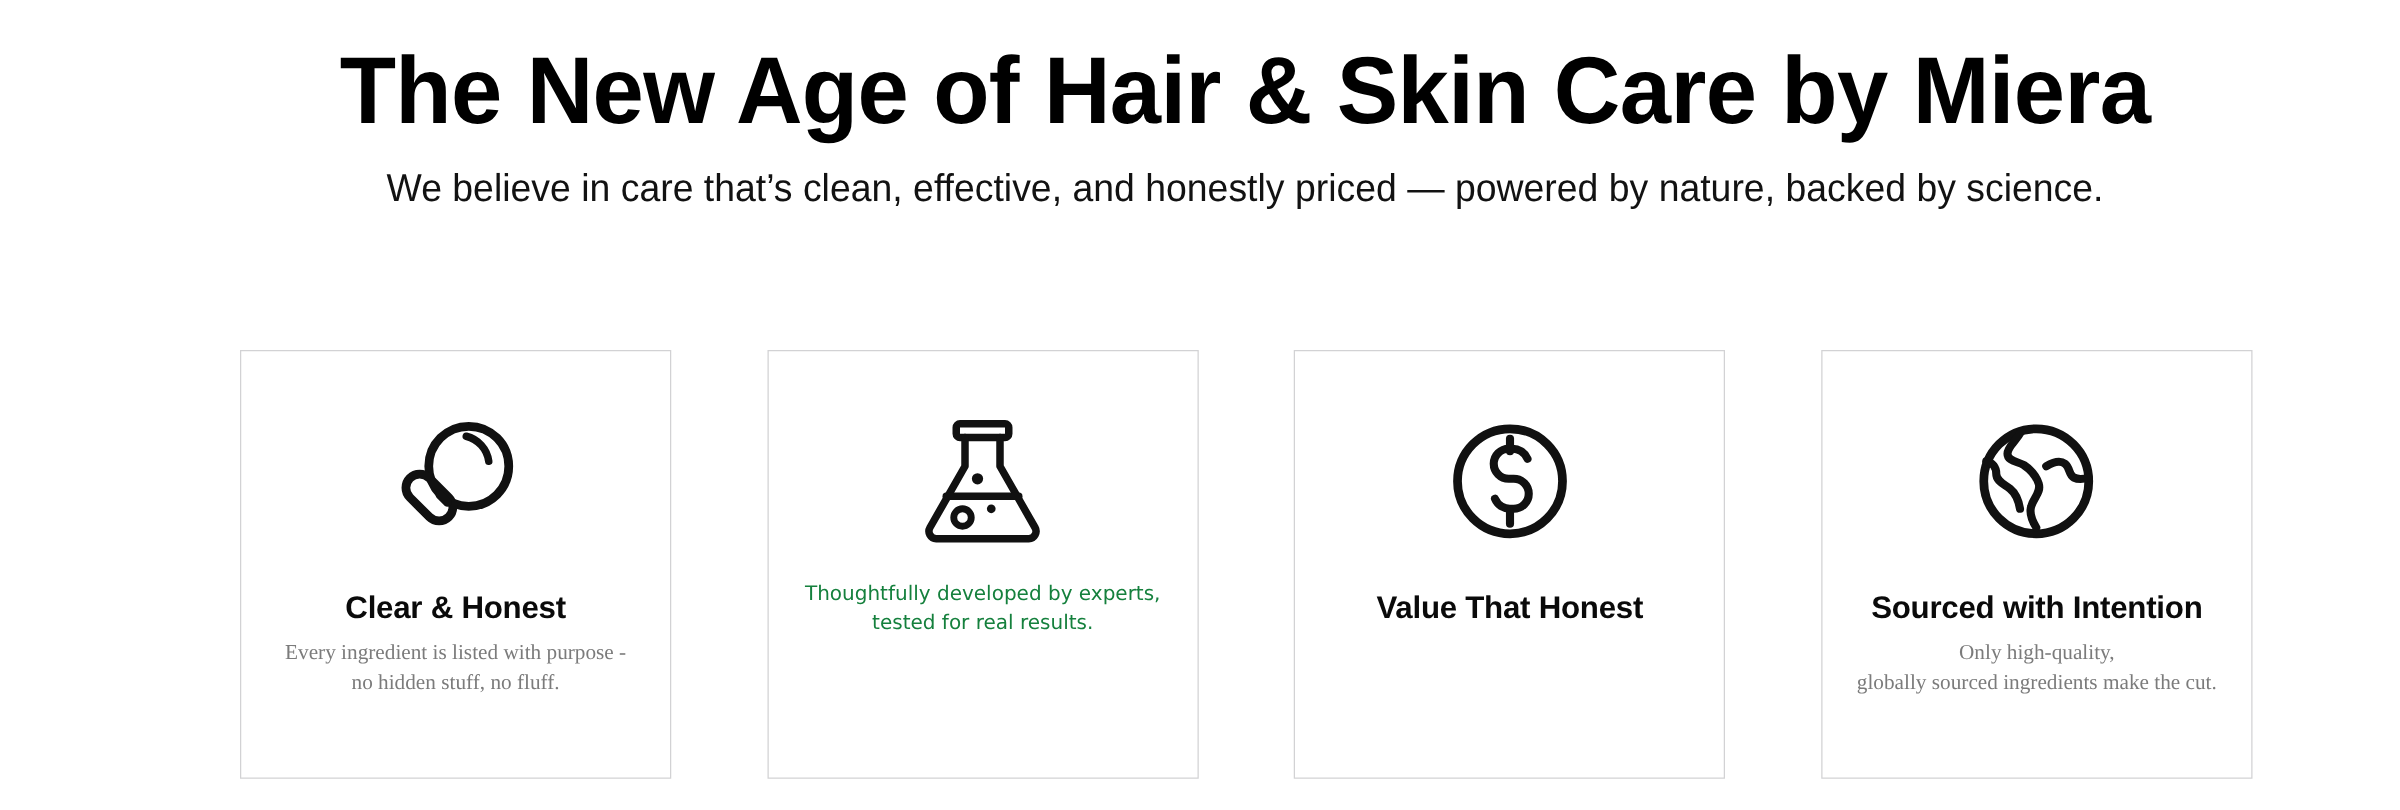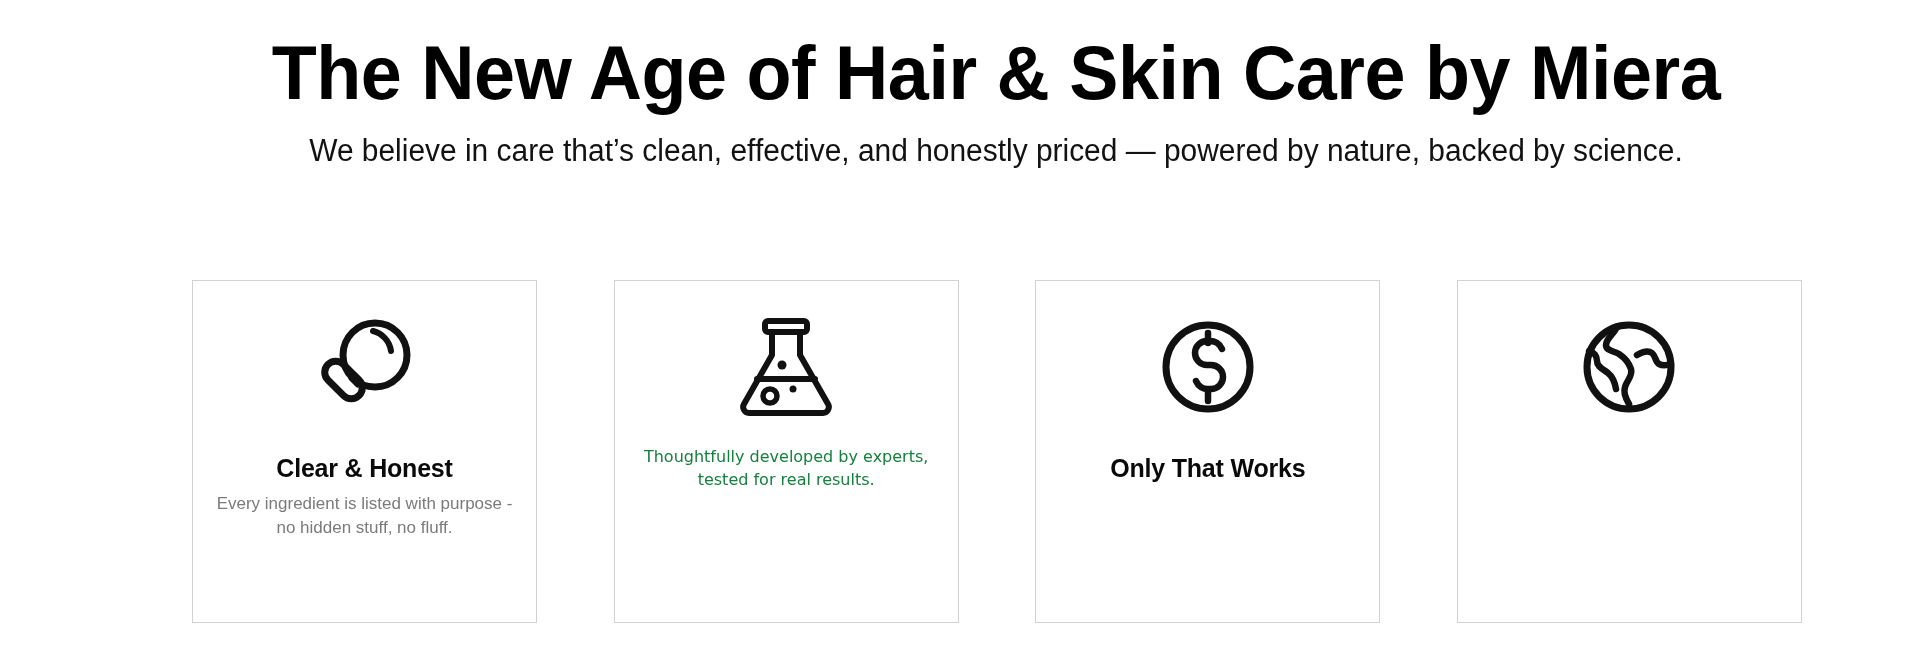--- a/index.html
+++ b/index.html
@@ -67,21 +67,21 @@
   }
   .card {
     width: 345px;
     height: 343px;
     box-sizing: border-box;
     border: 1px solid #d2d2d4;
     background: #ffffff;
     display: flex;
     flex-direction: column;
     align-items: center;
-    padding-top: 16px;
+    padding-top: 34px;
   }
   .card-icon {
     height: 140px;
     display: flex;
     align-items: center;
     justify-content: center;
   }
   .card-icon svg {
     display: block;
   }
@@ -90,21 +90,21 @@
     font-family: "Liberation Sans", sans-serif;
     font-weight: 700;
     font-size: 25px;
     line-height: 1.1;
     color: #0a0a0a;
     text-align: center;
     letter-spacing: -0.2px;
   }
   .card-desc {
     margin: 9px 0 0 0;
-    font-family: Liberation Sans, sans-serif;
+    font-family: Liberation Serif, serif;
     font-weight: 400;
     font-size: 17px;
     line-height: 1.42;
     color: #7b7b7b;
     text-align: center;
     white-space: pre-line;
     padding: 0 6px;
   }
   
   .card--science .card-desc {
@@ -156,28 +156,31 @@
 
     <div class="card card--value">
       <div class="card-icon">
         <svg width="112" height="112" viewBox="0 0 112 112" fill="none" stroke="#111111" stroke-width="7" stroke-linecap="round" stroke-linejoin="round">
           <circle cx="56" cy="56" r="42"></circle>
           <path d="M70 38 a13 13 0 0 0 -13 -8 h-2 a12 12 0 0 0 0 24 h4 a12 12 0 0 1 0 24 h-2 a13 13 0 0 1 -13 -8" stroke-width="6.5"></path>
           <line x1="56" y1="22" x2="56" y2="32" stroke-width="6.5"></line>
           <line x1="56" y1="80" x2="56" y2="90" stroke-width="6.5"></line>
         </svg>
       </div>
-      <div class="card-title">Only That Works</div>
+      <div class="card-title">Value That Honest</div>
     </div>
 
     <div class="card card--sourced">
       <div class="card-icon">
         <svg width="112" height="112" viewBox="0 0 112 112" fill="none" stroke="#111111" stroke-width="7" stroke-linecap="round" stroke-linejoin="round">
           <circle cx="56" cy="56" r="42"></circle>
           <path d="M44 16 C40 24 33 28 33 34 c0 6 8 6 13 9 c6 4 10 9 12 15 c2 7 -4 11 -6 18 c-2 6 1 12 4 17" stroke-width="6.5" fill="none"></path>
           <path d="M16 40 c5 1 8 5 8 10 c0 6 6 8 11 12 c5 4 7 10 8 16" stroke-width="6.5" fill="none"></path>
           <path d="M64 44 c5 -3 11 -5 15 -2 c4 3 3 9 7 11 c4 2 9 1 12 0" stroke-width="6.5" fill="none"></path>
         </svg>
       </div>
+      <div class="card-title">Sourced with Intention</div>
+      <div class="card-desc">Only high-quality,
+globally sourced ingredients make the cut.</div>
     </div>
 
   </div>
 </div>
 
 </body></html>

